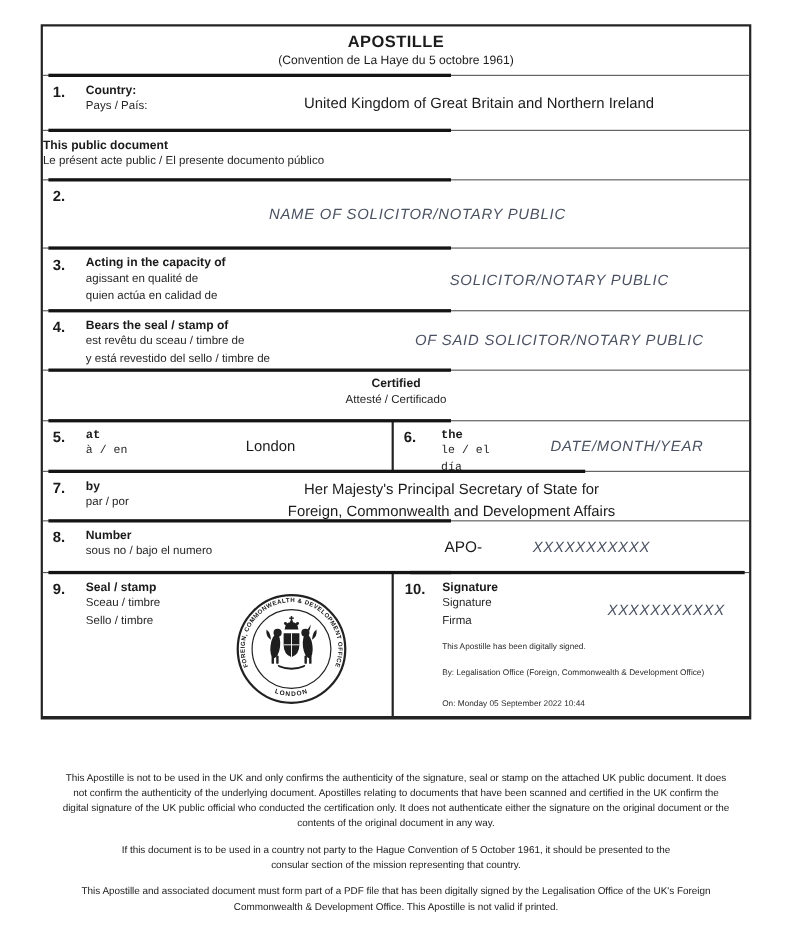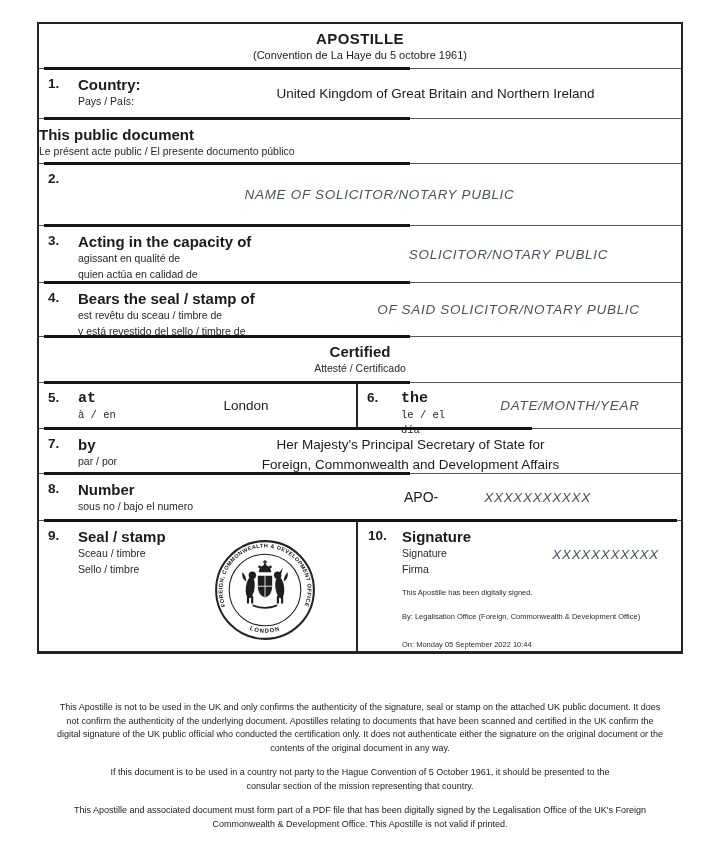--- a/index.html
+++ b/index.html
@@ -13,21 +13,21 @@
   .title{font-size:15px;font-weight:bold;letter-spacing:.4px;}
   .subtitle{font-size:11px;margin-top:2px;}
   
   .row{position:relative;border-top:1px solid #555;display:flex;box-sizing:border-box;}
   .bar::before{content:"";position:absolute;top:-2px;left:5px;width:57%;height:3px;background:#141414;}
   .bar-wide::before{width:76%;}
   .bar-right::after{content:"";position:absolute;top:-2px;left:52%;right:4px;height:3px;background:#141414;}
   .num{font-weight:bold;font-size:13.5px;flex:0 0 30px;padding:7px 0 0 9px;}
   .num-wide{flex:0 0 34px;}
   .lab{padding-top:7px;}
-  .main{font-weight:bold;font-size:15px;}
+  .main{font-weight:bold;font-size:11px;}
   .sub{font-size:10.5px;line-height:1.4;color:#272727;margin-top:1px;}
   .val{flex:1;display:flex;align-items:center;justify-content:center;font-size:13.5px;text-align:center;}
   .ph{font-style:italic;color:#4a5161;letter-spacing:.7px;font-size:13.5px;}
   
   .r-country{height:50px;}
   .r-country .lab{flex:0 0 112px;}
   .r-pubdoc{height:45px;}
   .r-pubdoc .lab{}
   .r-signed{height:62px;}  .r-signed .lab{flex:0 0 258px;}
   .r-capacity{height:57px;}.r-capacity .lab{flex:0 0 258px;}

